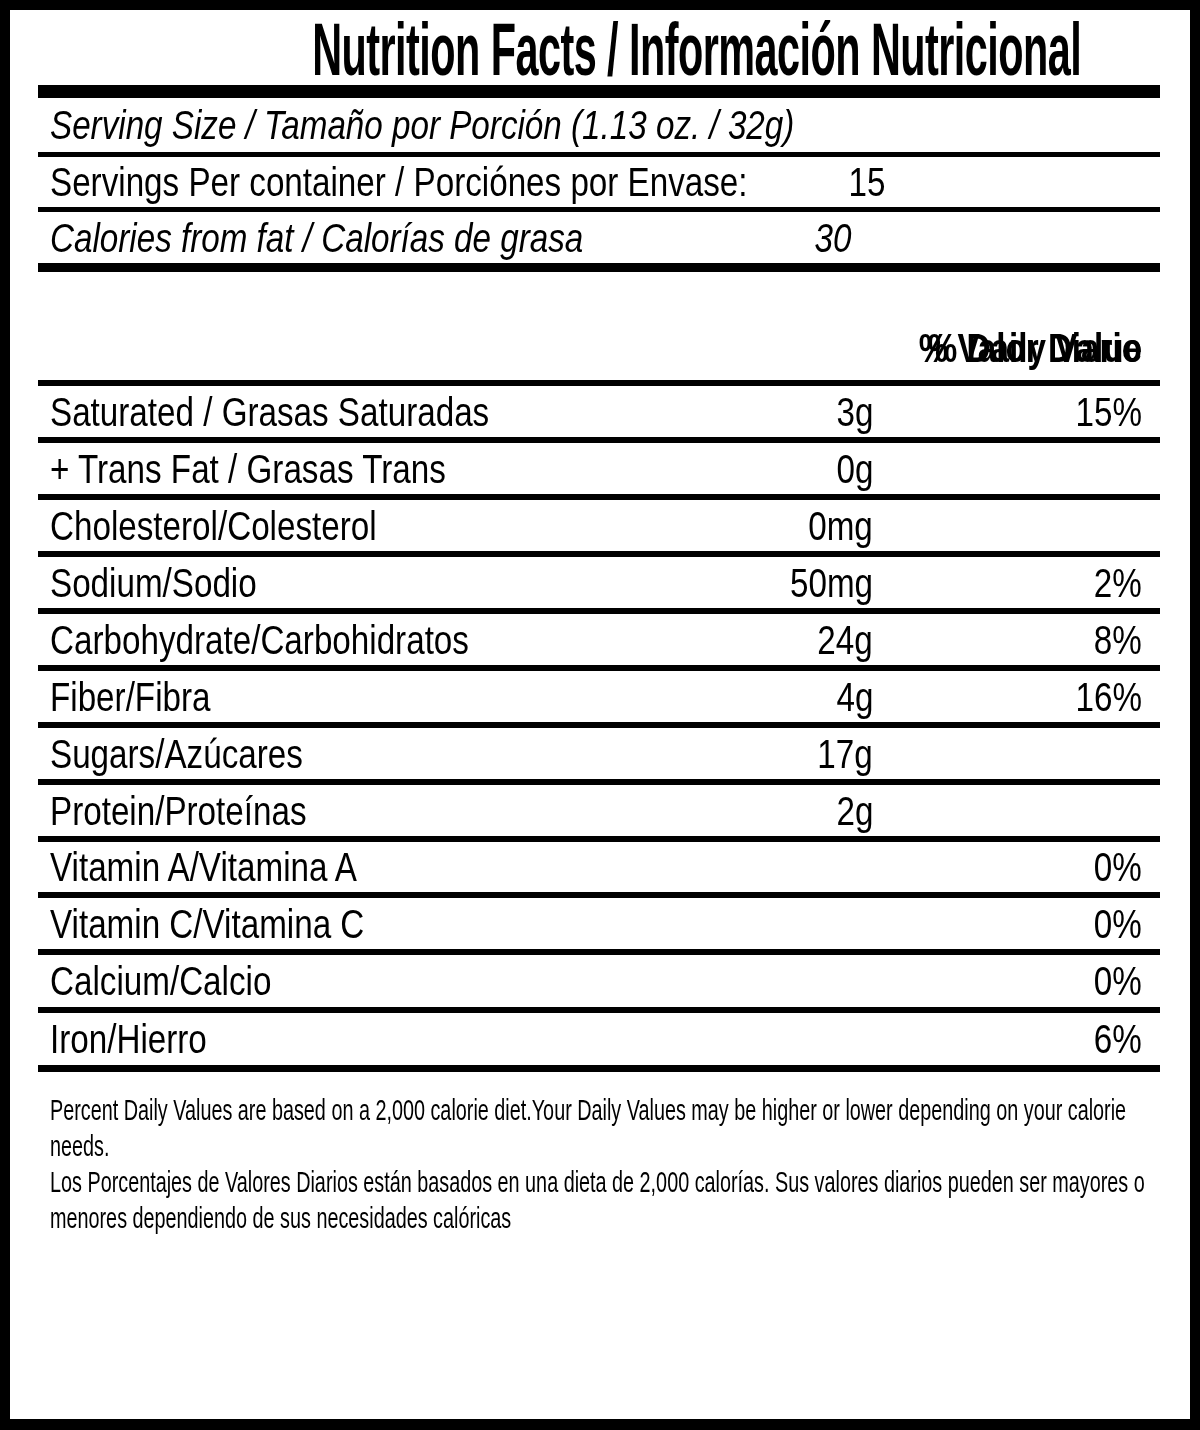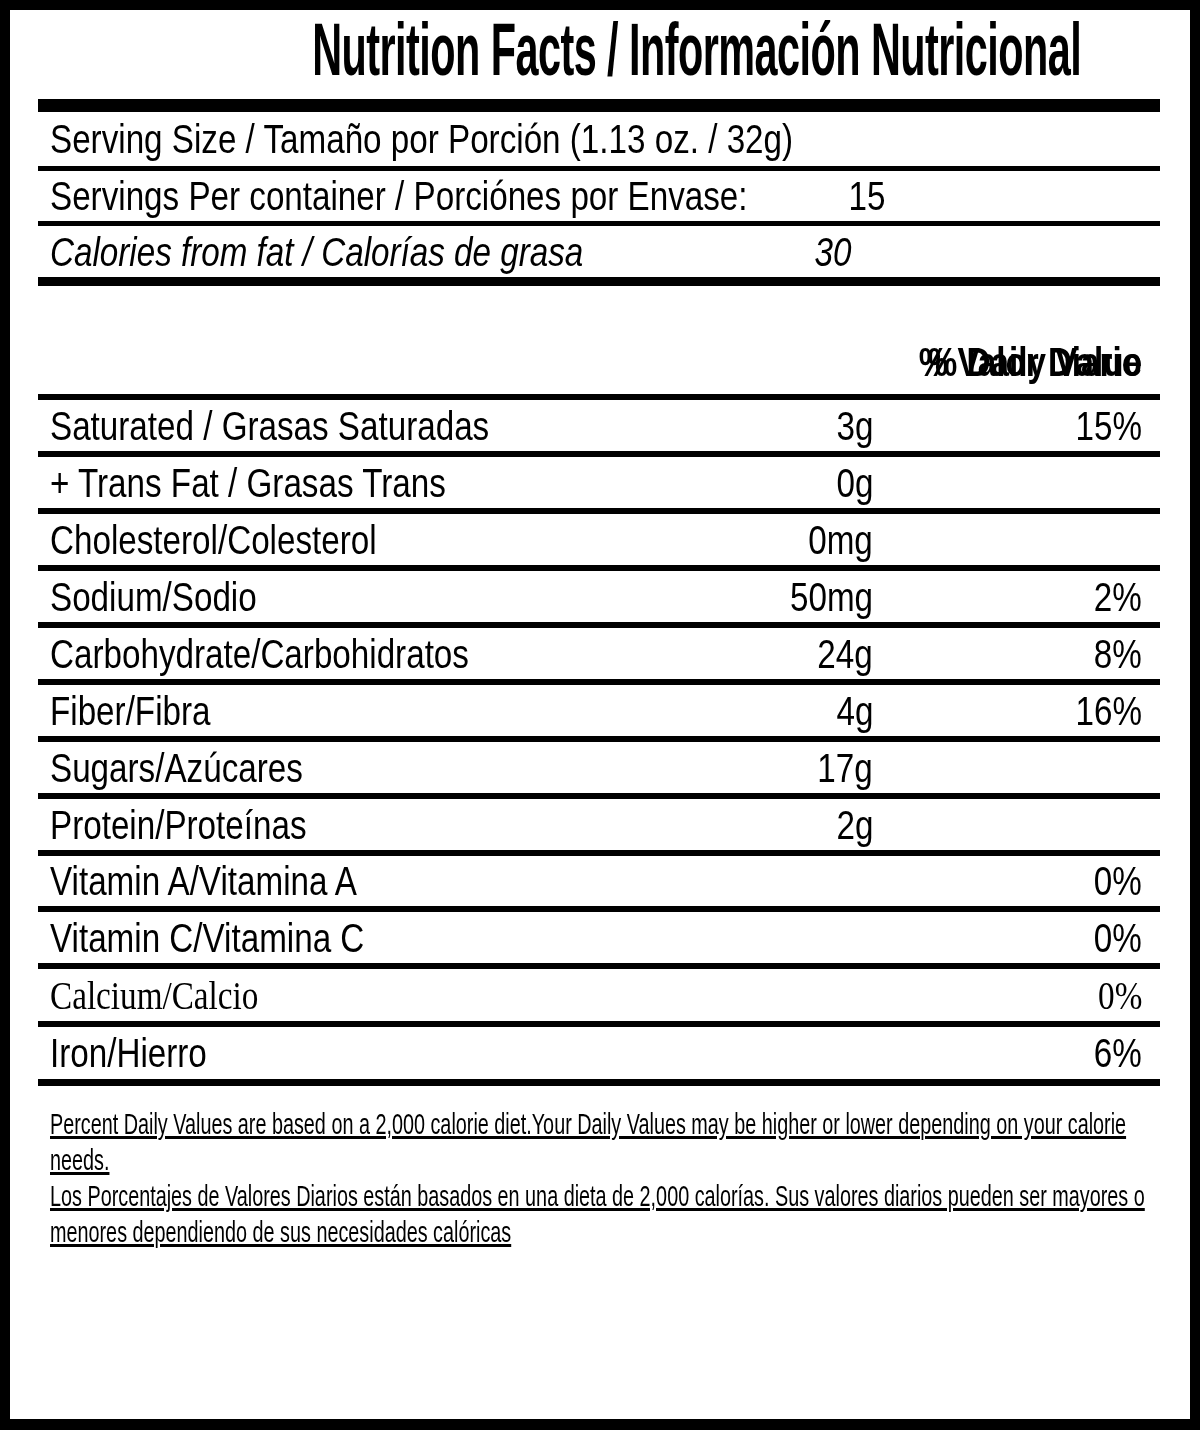--- a/index.html
+++ b/index.html
@@ -11,21 +11,21 @@
   .sheet {
     box-sizing: border-box;
     width: 1200px; height: 1430px;
     background: #ffffff;
     border: 10px solid #000000;
     border-bottom-width: 11px;
     overflow: hidden;
   }
 
   
-  .title-wrap { height: 89px; line-height: 80px; text-align: center; }
+  .title-wrap { height: 75px; line-height: 80px; text-align: center; }
   .title-text {
     display: inline-block;
     white-space: nowrap;
     font-weight: 700;
     font-size: 74px;
     letter-spacing: -1px;
     transform: scaleX(0.56);
     transform-origin: center;
   }
 
@@ -52,47 +52,47 @@
     transform-origin: right center;
   }
   .pc {
     right: 18px;                     
     transform: translateY(-50%) scaleX(0.83);
     transform-origin: right center;
   }
   .bold { font-weight: 700; }
 
   
-  .r-serving-size            { border-top-width: 13px; height: 54px; }
+  .r-serving-size            { border-top-width: 13px; height: 54px; font-style: italic; }
   .r-servings-per-container  { border-top-width: 5px;  height: 50px; text-align: right; }
   .r-amount-per-serving      { border-top-width: 9px;  height: 49px; }
   .r-calories                { border-top-width: 7px;  height: 55px; }
   .r-calories-from-fat       { border-top-width: 5px;  height: 51px; font-style: italic; }
   .r-daily-value-header      { border-top-width: 9px;  height: 108px; }
   .r-total-fat               { border-top-width: 8px;  height: 47px; }
   .r-vitamin-a               { height: 50px; }
-  .r-calcium                 { height: 52px; font-family: Liberation Serif, serif; }
+  .r-calcium                 { height: 52px; }
   .r-iron                    { height: 52px; }
 
   
   .r-servings-per-container .am { right: 275px; }   
   .r-calories .am               { right: 260px; }   
   .r-calories-from-fat .am      { right: 309px; }   
 
   
   .dvh {
     position: absolute; right: 18px;
     font-weight: 700; font-size: 40px; white-space: nowrap;
     transform: scaleX(0.83); transform-origin: right center;
   }
   .dvh1 { top: 16px; }
   .dvh2 { bottom: 8px; }
 
   
-  .footer { padding: 20px 16px 0 40px; text-decoration: underline; }
+  .footer { padding: 20px 16px 0 40px; }
   .footer-inner {
     width: 1670px;
     transform: scaleX(0.66);
     transform-origin: left top;
     font-size: 30px;
     line-height: 36px;
   }
   .footer-inner p { margin: 0; }
 </style>
 </head>

